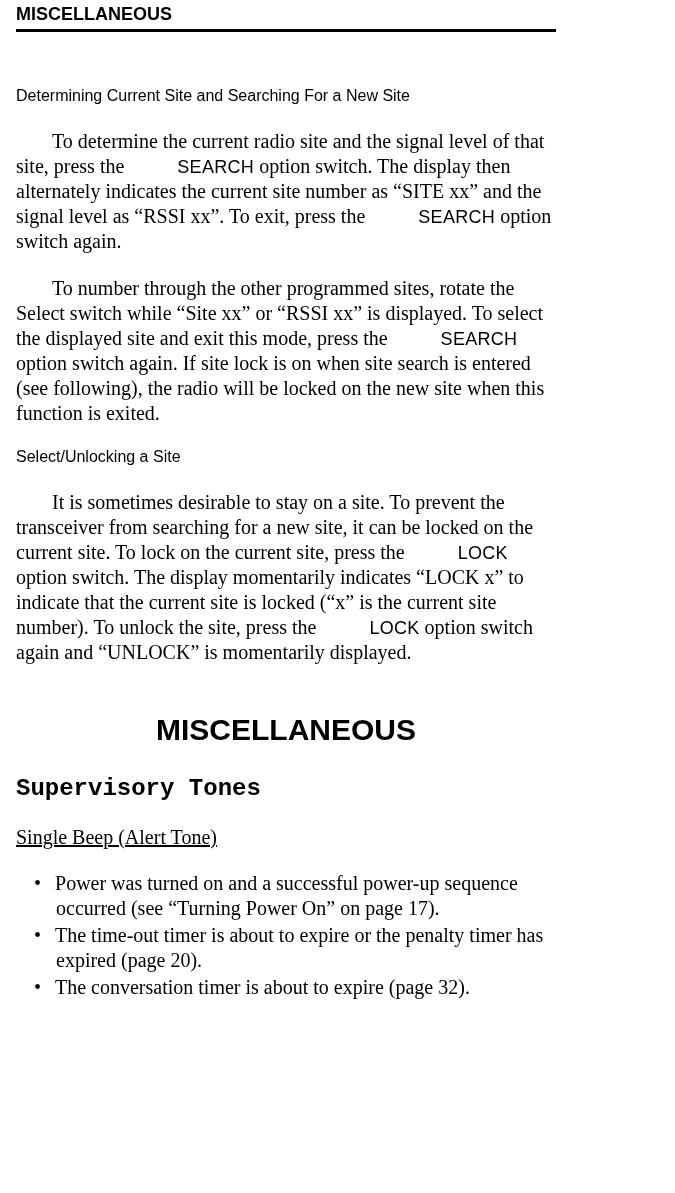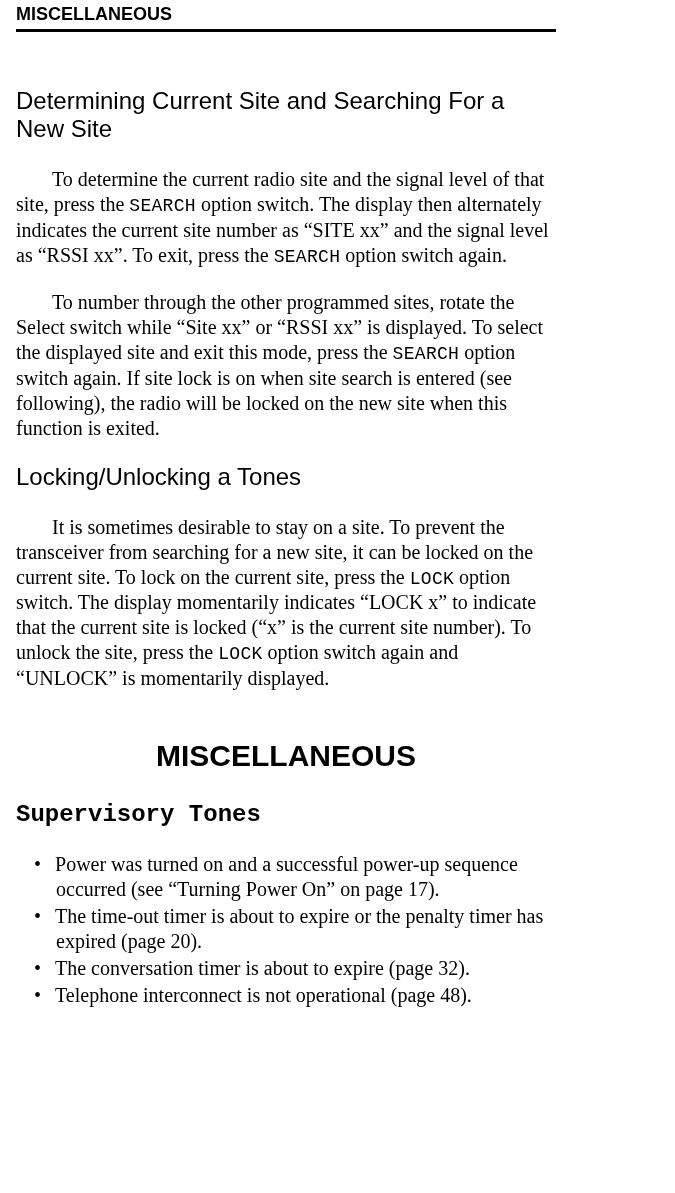--- a/index.html
+++ b/index.html
@@ -20,34 +20,35 @@
     font-weight: bold;
     font-size: 18px;
     padding: 4px 0 2px 0;
   }
   .rule {
     border-top: 3px solid #000;
     margin: 2px 0 55px 0;
   }
   .sub-heading {
     font-family: Arial, Helvetica, sans-serif;
-    font-size: 24px;
+    font-size: 16px;
     margin: 8px 0 24px 0;
     font-weight: normal;
   }
   .body-para {
     font-size: 20px;
     line-height: 1.25;
     margin: 0 0 22px 0;
     text-indent: 36px;
   }
   .body-para .sans {
-    font-family: Liberation Mono, monospace;
+    font-family: Liberation Sans, sans-serif;
     font-size: 18px;
     letter-spacing: 0.3px;
+    margin-left: 48px;
   }
   .section-title {
     font-family: Arial, Helvetica, sans-serif;
     font-weight: bold;
     font-size: 30px;
     text-align: center;
     margin: 48px 0 28px 0;
   }
   .bold-sub {
     font-family: Liberation Mono, monospace;
@@ -94,31 +95,31 @@
   <div class="sub-heading">Determining Current Site and Searching For a New Site</div>
 
   <p class="body-para">
     <span>To determine the current radio site and the signal level of that site, press the </span><span class="sans">SEARCH</span><span> option switch. The display then alternately indicates the current site number as “SITE xx” and the signal level as “RSSI xx”. To exit, press the </span><span class="sans">SEARCH</span><span> option switch again.</span>
   </p>
 
   <p class="body-para">
     <span>To number through the other programmed sites, rotate the Select switch while “Site xx” or “RSSI xx” is displayed. To select the displayed site and exit this mode, press the </span><span class="sans">SEARCH</span><span> option switch again. If site lock is on when site search is entered (see following), the radio will be locked on the new site when this function is exited.</span>
   </p>
 
-  <div class="sub-heading">Locking/Unlocking a Tones</div>
+  <div class="sub-heading">Select/Unlocking a Site</div>
 
   <p class="body-para">
     <span>It is sometimes desirable to stay on a site. To prevent the transceiver from searching for a new site, it can be locked on the current site. To lock on the current site, press the </span><span class="sans">LOCK</span><span> option switch. The display momentarily indicates “LOCK x” to indicate that the current site is locked (“x” is the current site number). To unlock the site, press the </span><span class="sans">LOCK</span><span> option switch again and “UNLOCK” is momentarily displayed.</span>
   </p>
 
   <div class="section-title">MISCELLANEOUS</div>
 
   <div class="bold-sub">Supervisory Tones</div>
 
+  <span class="underlined">Single Beep (Alert Tone)</span>
 
   <ul class="bullets">
     <li>Power was turned on and a successful power-up sequence occurred (see “Turning Power On” on page 17).</li>
     <li>The time-out timer is about to expire or the penalty timer has expired (page 20).</li>
     <li>The conversation timer is about to expire (page 32).</li>
-    <li>Telephone interconnect is not operational (page 48).</li>
   </ul>
 
 </div>
 
 </body></html>

